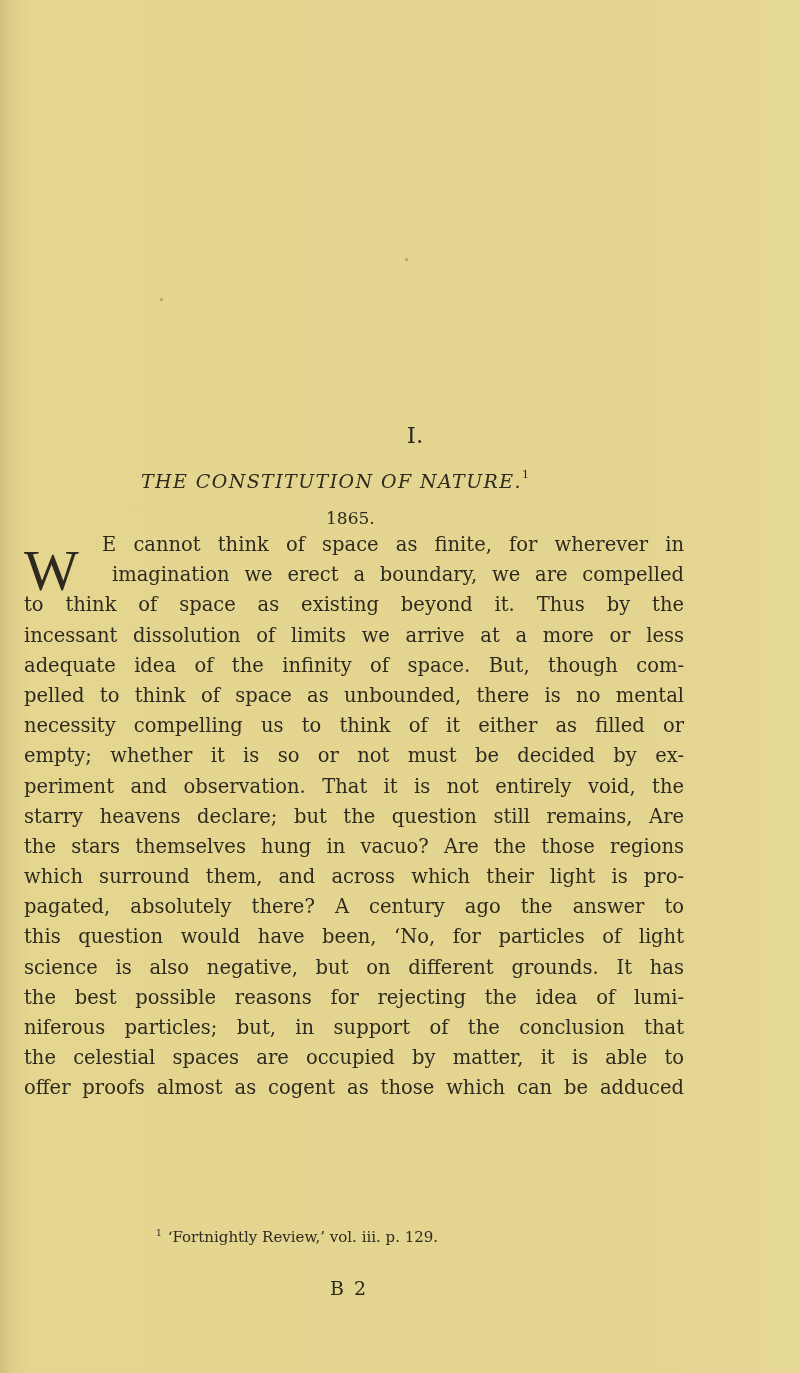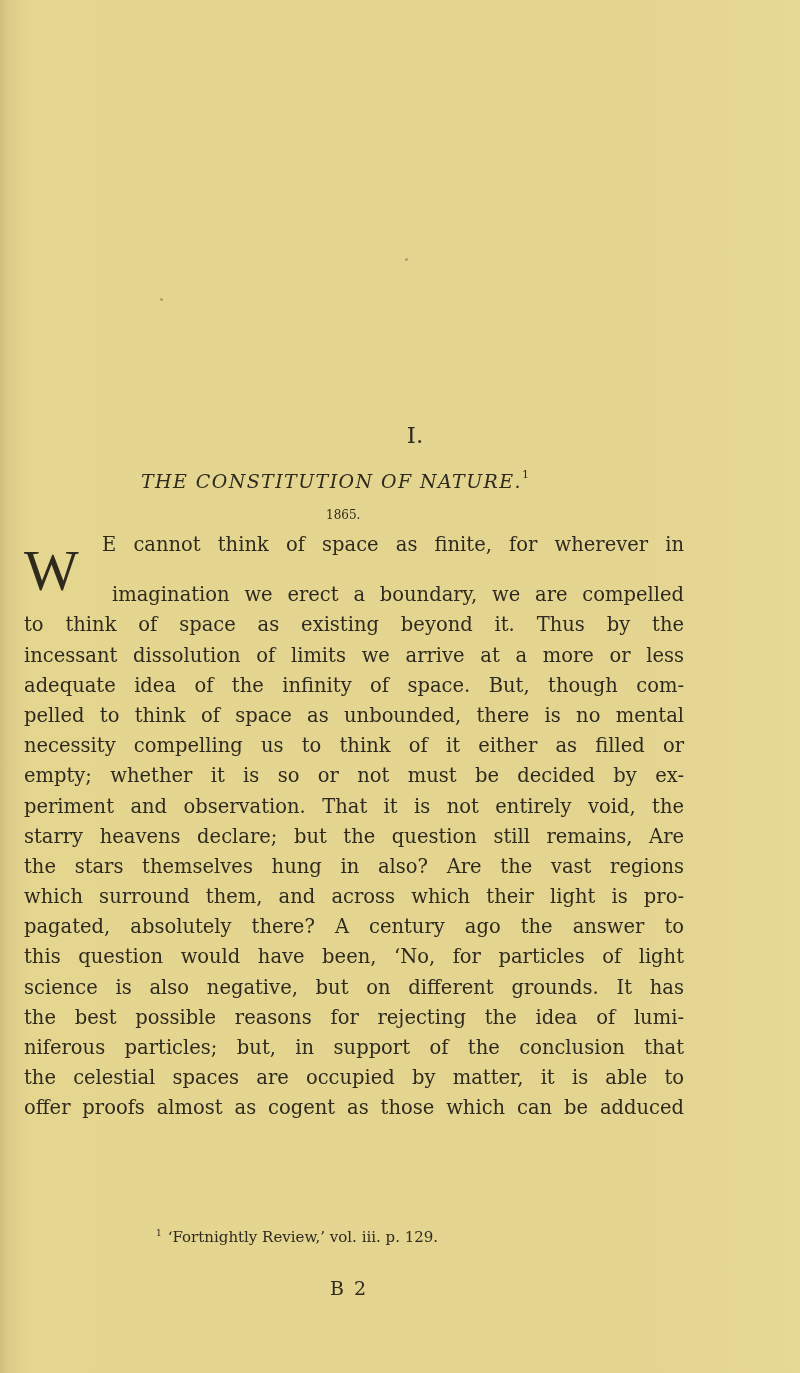--- a/index.html
+++ b/index.html
@@ -15,29 +15,29 @@
     .chapter-num {
       position: absolute; top: 422px; left: 0; width: 800px; text-align: center;
       font-size: 23px; padding-left: 30px; box-sizing: border-box;
     }
     .chapter-title {
       position: absolute; top: 470px; left: 141px;
       font-size: 19px; font-style: italic; letter-spacing: 1.4px;
     }
     .chapter-title sup { font-size: 11px; font-style: normal; vertical-align: top; position: relative; top: -2px; letter-spacing: 0; }
     .chapter-year {
-      position: absolute; top: 508px; left: 326px; font-size: 12px;
+      position: absolute; top: 508px; left: 326px; font-size: 17px;
     }
     .body-text {
       position: absolute; top: 530px; left: 24px; width: 660px;
       font-size: 19.5px; line-height: 30.2px;
     }
     .line { display: block; white-space: nowrap; text-align: justify; text-align-last: justify; height: 30.2px; }
     .line.first { padding-left: 78px; }
-    .line.second { padding-left: 88px; margin-top: 20px; }
+    .line.second { padding-left: 88px; }
     .dropcap {
       position: absolute; left: 0; top: 12px; font-size: 58px; line-height: 58px; font-family: "Liberation Serif", serif;
     }
     .footnote {
       position: absolute; top: 1228px; left: 156px; font-size: 15px;
     }
     .footnote .fn-mark { font-size: 9px; vertical-align: top; margin-right: 6px; }
     .signature {
       position: absolute; top: 1277px; left: 330px; font-size: 19px; letter-spacing: 2px;
     }
@@ -63,21 +63,21 @@
     <span class="line first">E cannot think of space as finite, for wherever in</span>
     <span class="line second">imagination we erect a boundary, we are compelled</span>
     <span class="line">to think of space as existing beyond it. Thus by the</span>
     <span class="line">incessant dissolution of limits we arrive at a more or less</span>
     <span class="line">adequate idea of the infinity of space. But, though com-</span>
     <span class="line">pelled to think of space as unbounded, there is no mental</span>
     <span class="line">necessity compelling us to think of it either as filled or</span>
     <span class="line">empty; whether it is so or not must be decided by ex-</span>
     <span class="line">periment and observation. That it is not entirely void, the</span>
     <span class="line">starry heavens declare; but the question still remains, Are</span>
-    <span class="line">the stars themselves hung in also? Are the vast regions</span>
+    <span class="line">the stars themselves hung in vacuo? Are the those regions</span>
     <span class="line">which surround them, and across which their light is pro-</span>
     <span class="line">pagated, absolutely there? A century ago the answer to</span>
     <span class="line">this question would have been, ‘No, for particles of light</span>
     <span class="line">science is also negative, but on different grounds. It has</span>
     <span class="line">the best possible reasons for rejecting the idea of lumi-</span>
     <span class="line">niferous particles; but, in support of the conclusion that</span>
     <span class="line">the celestial spaces are occupied by matter, it is able to</span>
     <span class="line">offer proofs almost as cogent as those which can be adduced</span>
   </div>
 

